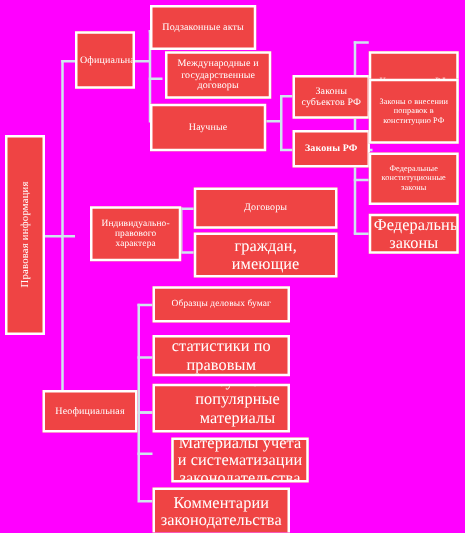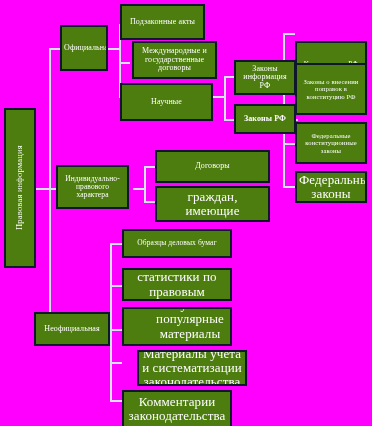--- a/index.html
+++ b/index.html
@@ -15,22 +15,22 @@
   }
   #diagram {
     position: relative;
     width: 372px;
     height: 426px;
     background: #FF00FF;
   }
   .node {
     position: absolute;
     box-sizing: border-box;
-    background: #4d7c0f;
-    border: 2px solid #0f172a;
+    background: #ef4444;
+    border: 2px solid #ffffff;
     color: #FFFFFF;
     display: flex;
     align-items: center;
     justify-content: center;
     text-align: center;
     line-height: 1.08;
     letter-spacing: 0.1px;
     padding: 1px 2px;
     overflow: hidden;
   }
@@ -101,42 +101,42 @@
   <div class="conn h" style="left:110px; top:400px; width:12px;"></div>
 
   <div class="node root" style="left:4px; top:108px; width:32px; height:160px;">
     <span>Правовая информация</span>
   </div>
 
   <div class="node fs8" style="left:60px; top:25px; width:48px; height:46px;">
     <span>Официальная</span>
   </div>
 
-  <div class="node fs75" style="left:56px; top:165px; width:73px; height:44px;">
+  <div class="node fs75" style="left:72px; top:165px; width:73px; height:44px;">
     <span>Индивидуально-правового характера</span>
   </div>
 
   <div class="node fs8" style="left:34px; top:312px; width:76px; height:34px;">
     <span>Неофициальная</span>
   </div>
 
   <div class="node fs8" style="left:120px; top:4px; width:85px; height:36px;">
     <span>Подзаконные акты</span>
   </div>
 
   <div class="node fs8" style="left:120px; top:41px; width:85px; height:38px;margin-left:12px;">
     <span>Международные и государственные договоры</span>
   </div>
 
   <div class="node fs8" style="left:120px; top:83px; width:93px; height:38px;">
     <span>Научные</span>
   </div>
 
   <div class="node fs8" style="left:234px; top:60px; width:62px; height:35px;">
-    <span>Законы информация РФ</span>
+    <span>Законы субъектов РФ</span>
   </div>
 
   <div class="node fs8" style="left:234px; top:104px; width:62px; height:30px;font-weight:bold;">
     <span>Законы РФ</span>
   </div>
 
   <div class="node fs75" style="left:295px; top:13px; width:72px; height:48px;margin-top:28px;">
     <span>Конституция РФ</span>
   </div>
 

